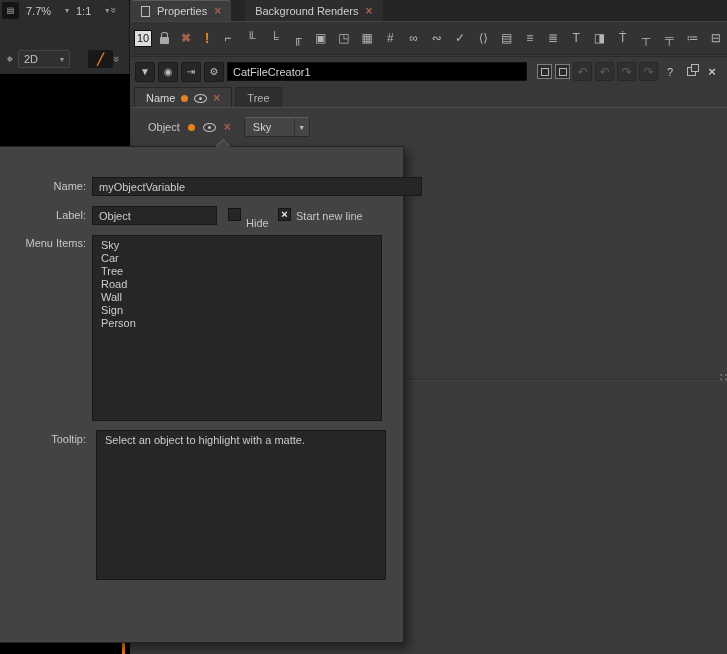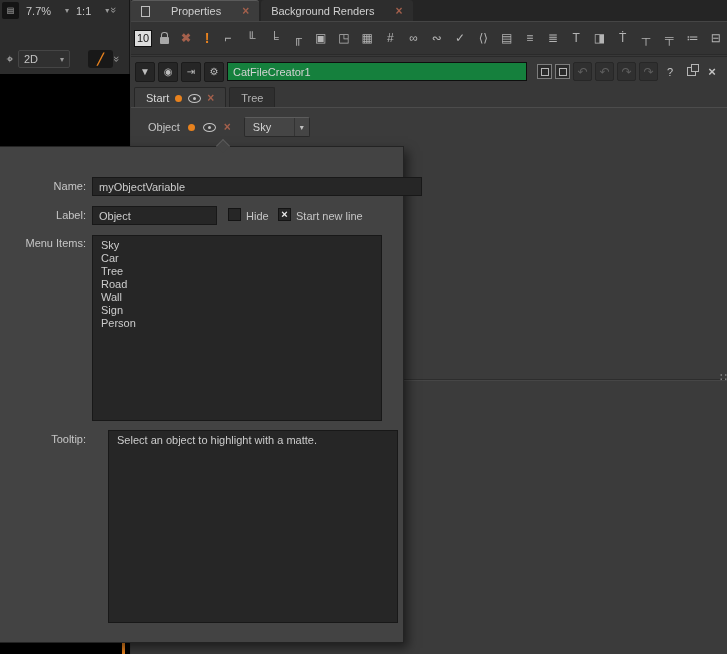--- a/index.html
+++ b/index.html
@@ -31,22 +31,22 @@
   .v-brush span { color:#e8821e; }
   .v-chev2 { position:absolute; left:114px; top:53px; }
   .v-screen { position:absolute; left:0; top:74px; width:130px; height:73px; background:#000; }
   .v-bottom { position:absolute; left:0; top:643px; width:130px; height:11px; background:#000; }
   .playhead { position:absolute; left:122px; top:643px; width:3px; height:11px; background:#e8821e; }
 
   
   .props { position:absolute; left:131px; top:0; width:596px; height:654px; background:#383838; }
   .ptabbar { position:absolute; left:0; top:0; right:0; height:22px; background:#252525;
              display:flex; align-items:stretch; border-bottom:1px solid #454545; }
-  .ptab { display:flex; align-items:center; gap:21px; padding:0 10px; color:#cfcfcf;
-          background:#2d2d2d; margin-right:2px; border-radius:3px 3px 0 0; }
+  .ptab { display:flex; align-items:center; gap:7px; padding:0 10px; color:#cfcfcf;
+          background:#2d2d2d; margin-right:14px; border-radius:3px 3px 0 0; }
   .ptab.active { background:#3c3c3c; border-top:1px solid #5a5a5a; }
   .doc-ic { width:9px; height:11px; border:1px solid #bdbdbd; background:transparent; }
   .tab-x { color:#a4604c; font-weight:bold; font-size:12px; line-height:1; }
 
   .ktoolbar { position:absolute; left:0; top:22px; right:0; height:33px; background:#333333;
               border-bottom:1px solid #2a2a2a; display:flex; align-items:center;
               gap:4px; padding-left:3px; }
   .int-field { width:20px; height:17px; background:#dedede; color:#151515;
                display:flex; align-items:center; justify-content:center; border:1px solid #111; }
   .icwrap { width:19px; height:19px; display:flex; align-items:center; justify-content:center; }
@@ -55,21 +55,21 @@
                   border:1.5px solid #a8a8a8; border-bottom:none; border-radius:3px 3px 0 0; }
   .del-ic { color:#a4604c; font-weight:bold; font-size:12px; }
   .warn-ic { color:#e8821e; font-weight:bold; font-size:14px; }
   .kicon { width:18px; height:19px; display:flex; align-items:center; justify-content:center;
            color:#b4b4b4; font-size:12px; margin-right:3px; }
 
   .nheader { position:absolute; left:0; top:56px; right:0; height:30px; display:flex;
              align-items:center; gap:3px; padding:0 6px 0 4px; border-top:1px solid #2a2a2a; }
   .hbtn { width:20px; height:20px; background:#262626; border:1px solid #1b1b1b; border-radius:2px;
           display:flex; align-items:center; justify-content:center; color:#bdbdbd; font-size:10px; }
-  .name-field { width:300px; height:19px; background:#15803d; border:1px solid #0e0e0e;
+  .name-field { width:300px; height:19px; background:#000000; border:1px solid #0e0e0e;
                 color:#d2d2d2; font-size:11px; padding:0 5px; font-family:"Liberation Sans",sans-serif; }
   .hspace { flex:1; }
   .chip { width:15px; height:15px; border:1px solid #7d7d7d; background:#2b2b2b;
           display:flex; align-items:center; justify-content:center; }
   .chip::after { content:""; width:6px; height:6px; border:1px solid #b5b5b5; }
   .navbtn { width:19px; height:19px; display:flex; align-items:center; justify-content:center;
             color:#5f5f5f; font-size:12px; background:#303030; border:1px solid #272727; border-radius:2px; }
   .helpbtn { width:18px; height:19px; display:flex; align-items:center; justify-content:center; color:#c4c4c4; }
   .float-ic { width:9px; height:9px; border:1px solid #b5b5b5; position:relative; }
   .float-ic::after { content:""; position:absolute; right:-4px; top:-4px; width:6px; height:6px;
@@ -237,21 +237,21 @@
       <div class="helpbtn">
         <span class="float-ic"></span>
       </div>
       <div class="helpbtn">
         <span class="close-x">×</span>
       </div>
     </div>
 
     <div class="ntabs">
       <div class="ntab active">
-        <span>Start</span>
+        <span>Name</span>
         <span class="dot"></span>
         <span class="eye"></span>
         <span class="knob-x">×</span>
       </div>
       <div class="ntab">
         <span>Tree</span>
       </div>
     </div>
     <div class="ntabs-line"></div>
 
@@ -274,31 +274,31 @@
   <div class="dialog">
     <div class="pointer"></div>
 
     <div class="dlabel" style="top:33px;">Name:</div>
     <input class="dfield" style="left: 92px; top: 30px; width: 330px; height: 19px;" value="myObjectVariable">
 
     <div class="dlabel" style="top:62px;">Label:</div>
     <input class="dfield" style="left: 92px; top: 59px; width: 125px; height: 19px;" value="Object">
 
     <div class="cb" style="left:228px; top:61px;"></div>
-    <div class="cb-label" style="left:246px; top:63px;">Hide</div>
+    <div class="cb-label" style="left:246px; top:70px;">Hide</div>
 
     <div class="cb" style="left:278px; top:61px;">×</div>
     <div class="cb-label" style="left:296px; top:63px;">Start new line</div>
 
     <div class="dlabel" style="top:90px;">Menu Items:</div>
     <textarea class="darea" style="left: 92px; top: 88px; width: 290px; height: 186px;">Sky
 Car
 Tree
 Road
 Wall
 Sign
 Person</textarea>
 
     <div class="dlabel" style="top:286px;">Tooltip:</div>
-    <textarea class="darea" style="left: 108px; top: 283px; width: 290px; height: 193px;">Select an object to highlight with a matte.</textarea>
+    <textarea class="darea" style="left: 96px; top: 283px; width: 290px; height: 150px;">Select an object to highlight with a matte.</textarea>
   </div>
 
 </div>
 
 </body></html>

